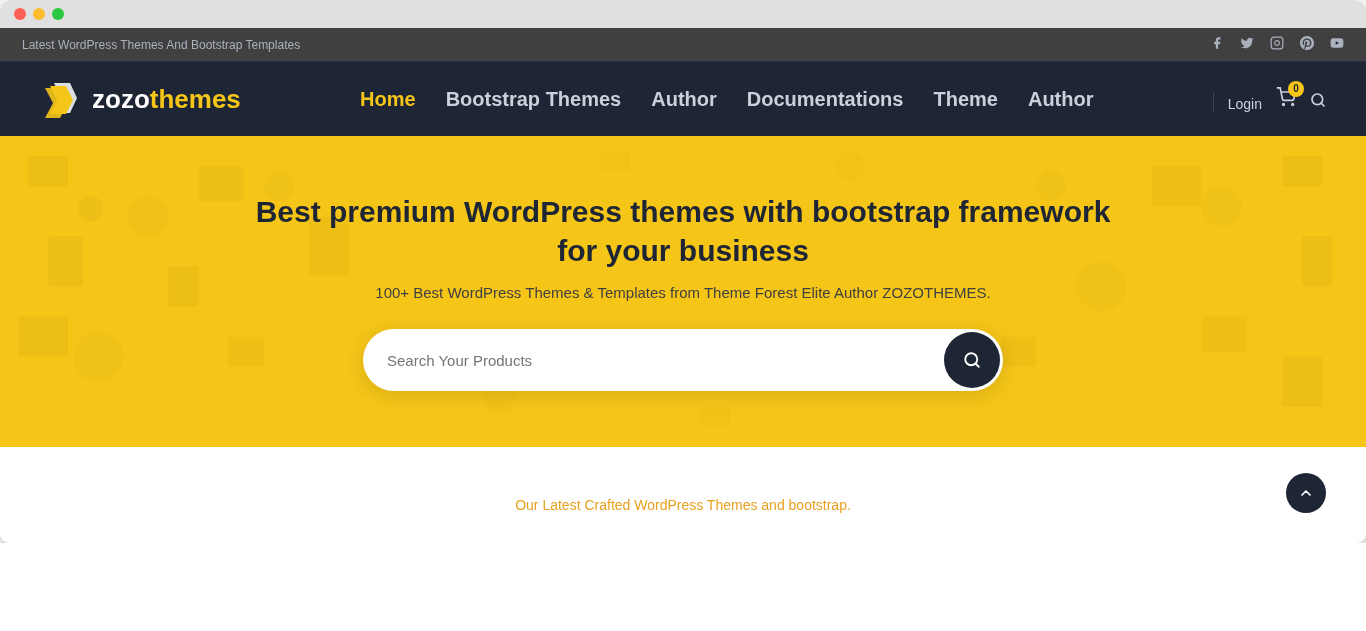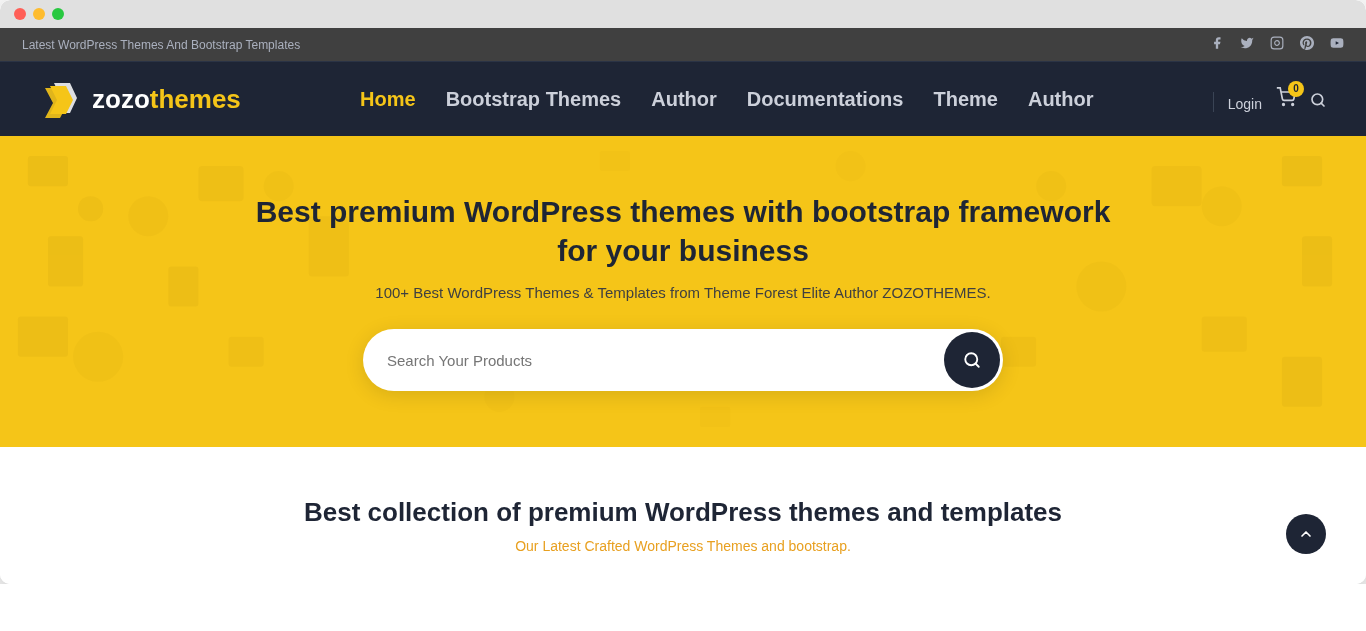--- a/index.html
+++ b/index.html
@@ -428,21 +428,20 @@
           <svg viewBox="0 0 24 24">
             <circle cx="11" cy="11" r="8"></circle>
             <line x1="21" y1="21" x2="16.65" y2="16.65"></line>
           </svg>
         </button>
       </div>
     </div>
   </section>
 
   <div class="below-hero">
-    <h2 class="below-hero-title">Best collection of premium WordPress themes and templates</h2>
     <p class="below-hero-subtitle">
       <a href="#">Our Latest Crafted WordPress Themes</a><span> and bootstrap.</span>
     </p>
     <button class="scroll-top-btn">
       <svg width="16" height="16" viewBox="0 0 24 24" fill="none" stroke="currentColor" stroke-width="2.5" stroke-linecap="round" stroke-linejoin="round">
         <polyline points="18 15 12 9 6 15"></polyline>
       </svg>
     </button>
   </div>
 </div>

